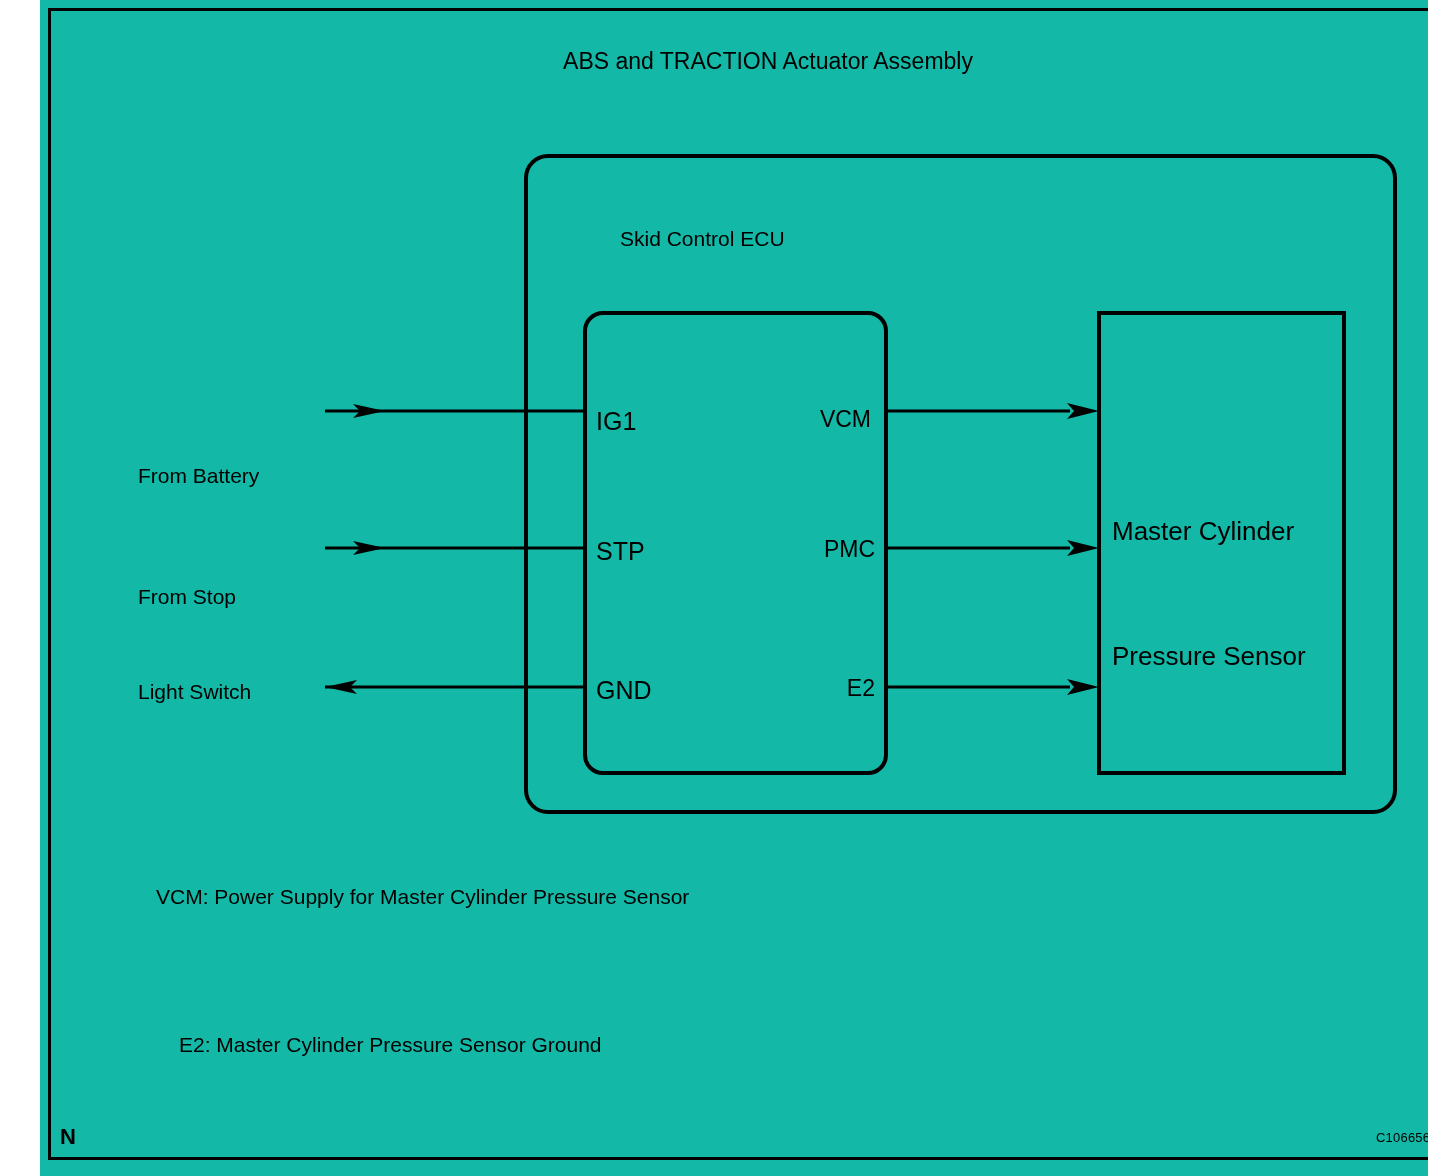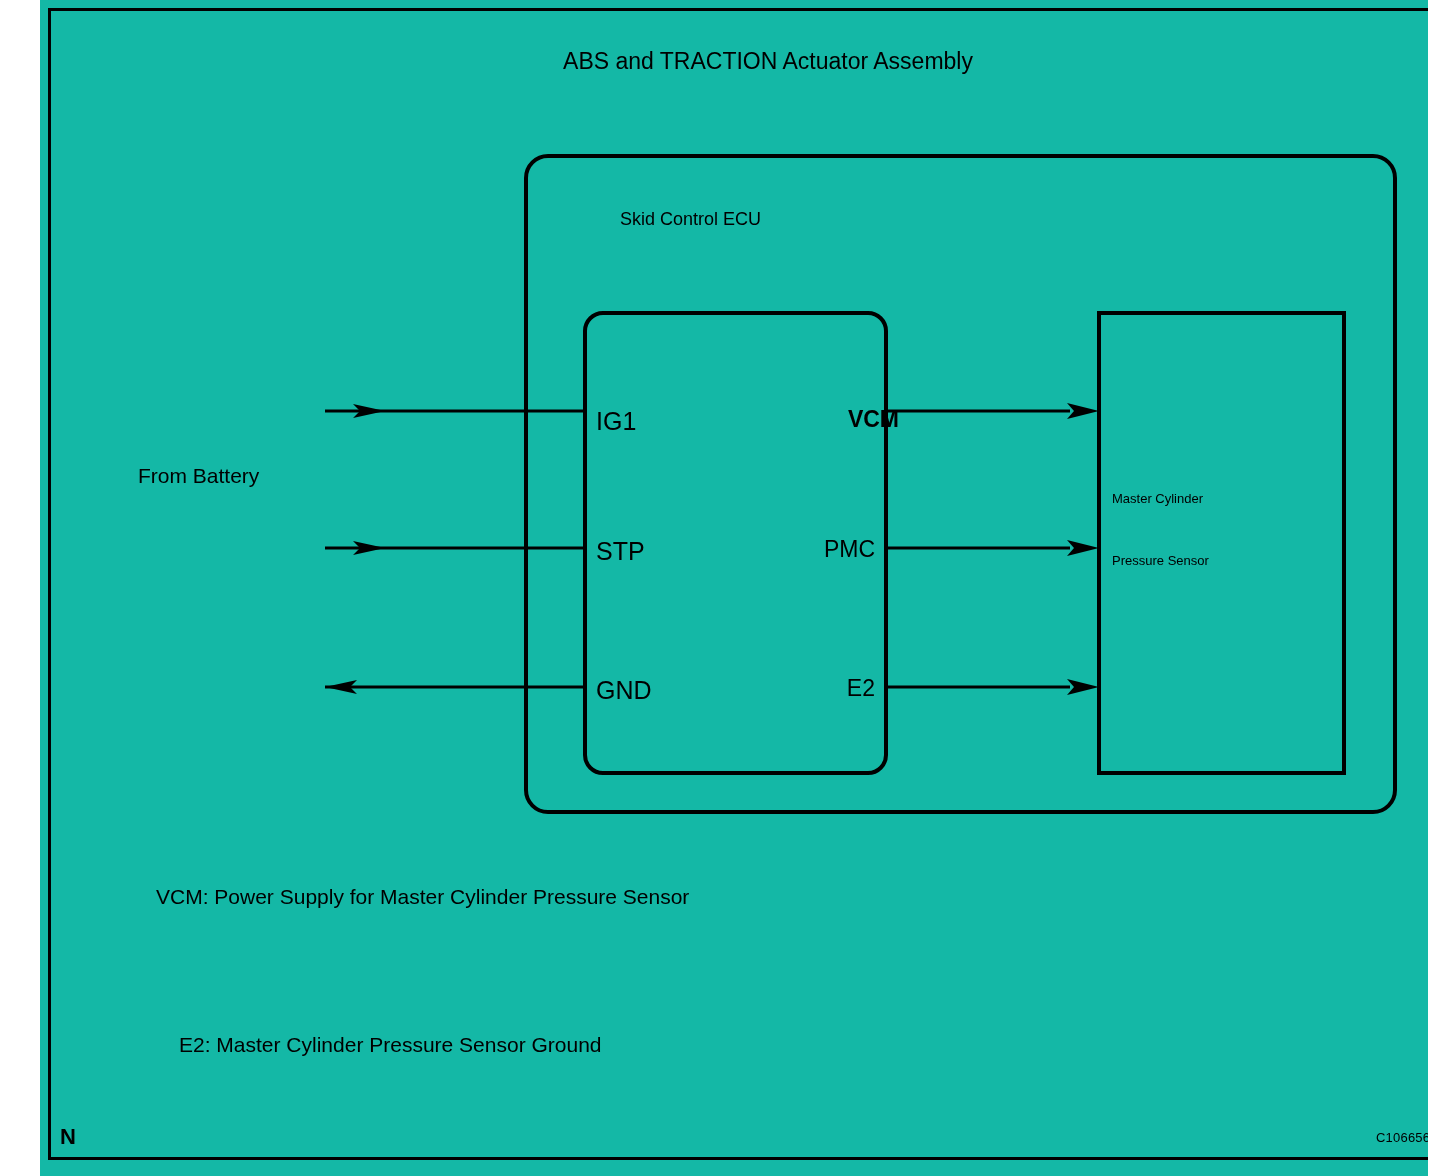--- a/index.html
+++ b/index.html
@@ -47,28 +47,28 @@
     font-family: "Liberation Sans", sans-serif;
   }
   .title-text {
     font-size: 23px;
     left: 0;
     top: 47px;
     width: 1456px;
     text-align: center;
   }
   .ecu-title {
-    font-size: 18px;
+    font-size: 21px;
     left: 580px;
-    top: 208px;
+    top: 226px;
   }
   .sensor-text {
-    font-size: 13px;
+    font-size: 26px;
     left: 1072px;
-    top: 447px;
+    top: 428px;
     line-height: 1.6;
   }
   .pin-left {
     font-size: 25px;
   }
   .pin-right {
     font-size: 23px;
     text-align: right;
   }
   .src-label {
@@ -136,27 +136,31 @@
   </svg>
 
   <div class="lbl title-text">ABS and TRACTION Actuator Assembly</div>
 
   <div class="lbl ecu-title">Skid Control ECU</div>
 
   <div class="lbl src-label" style="left:98px; top:397px;">
     <div>From Battery</div>
   </div>
 
+  <div class="lbl src-label" style="left:98px; top:518px;">
+    <div>From Stop</div>
+    <div>Light Switch</div>
+  </div>
 
 
   <div class="lbl pin-left" style="left:556px; top:405px;">IG1</div>
   <div class="lbl pin-left" style="left:556px; top:535px;">STP</div>
   <div class="lbl pin-left" style="left:556px; top:674px;">GND</div>
 
-  <div class="lbl pin-right" style="left:724px; top:405px; width:135px;font-weight:bold;">VCM</div>
+  <div class="lbl pin-right" style="left:696px; top:405px; width:135px;">VCM</div>
   <div class="lbl pin-right" style="left:700px; top:535px; width:135px;">PMC</div>
   <div class="lbl pin-right" style="left:700px; top:674px; width:135px;">E2</div>
 
   <div class="lbl sensor-text">
     <div>Master Cylinder</div>
     <div>Pressure Sensor</div>
   </div>
 
   <div class="lbl legend-line" style="left:116px; top:884px;">VCM: Power Supply for Master Cylinder Pressure Sensor</div>
   <div class="lbl legend-line" style="left:139px; top:1032px;">E2: Master Cylinder Pressure Sensor Ground</div>

